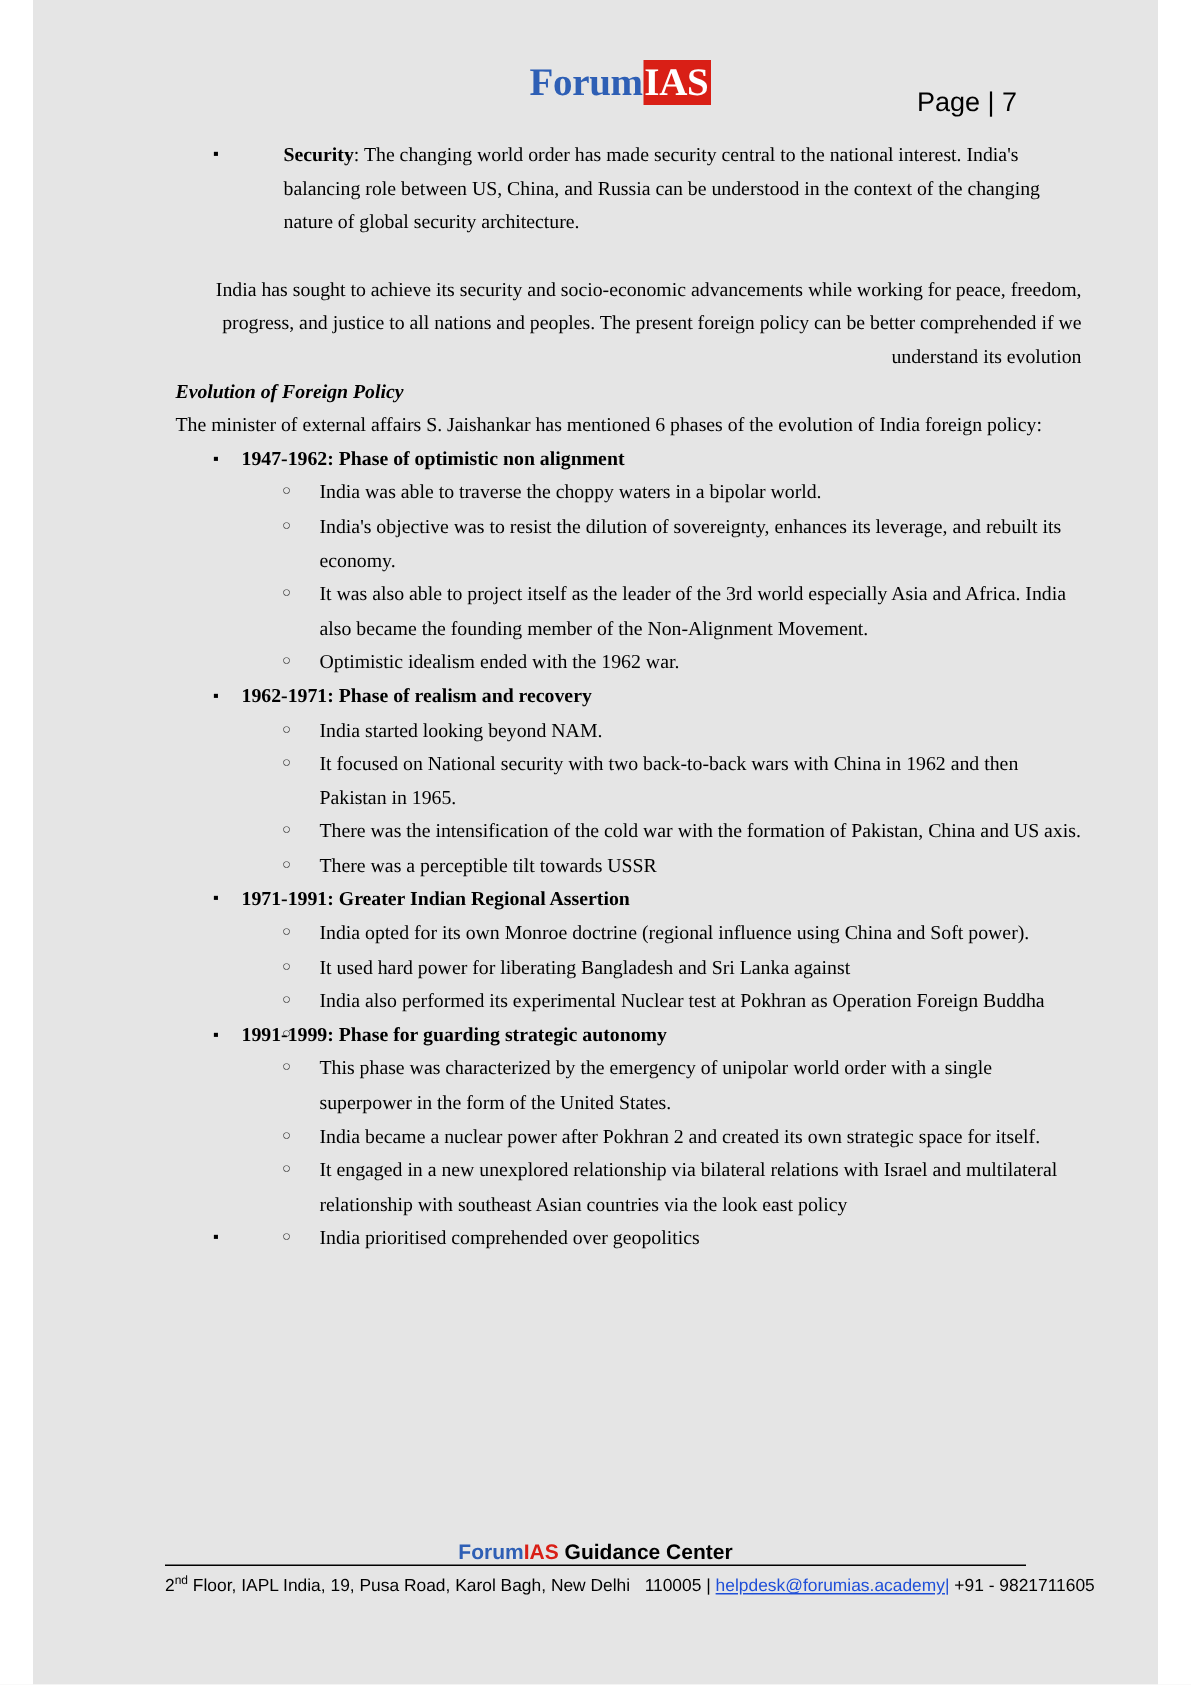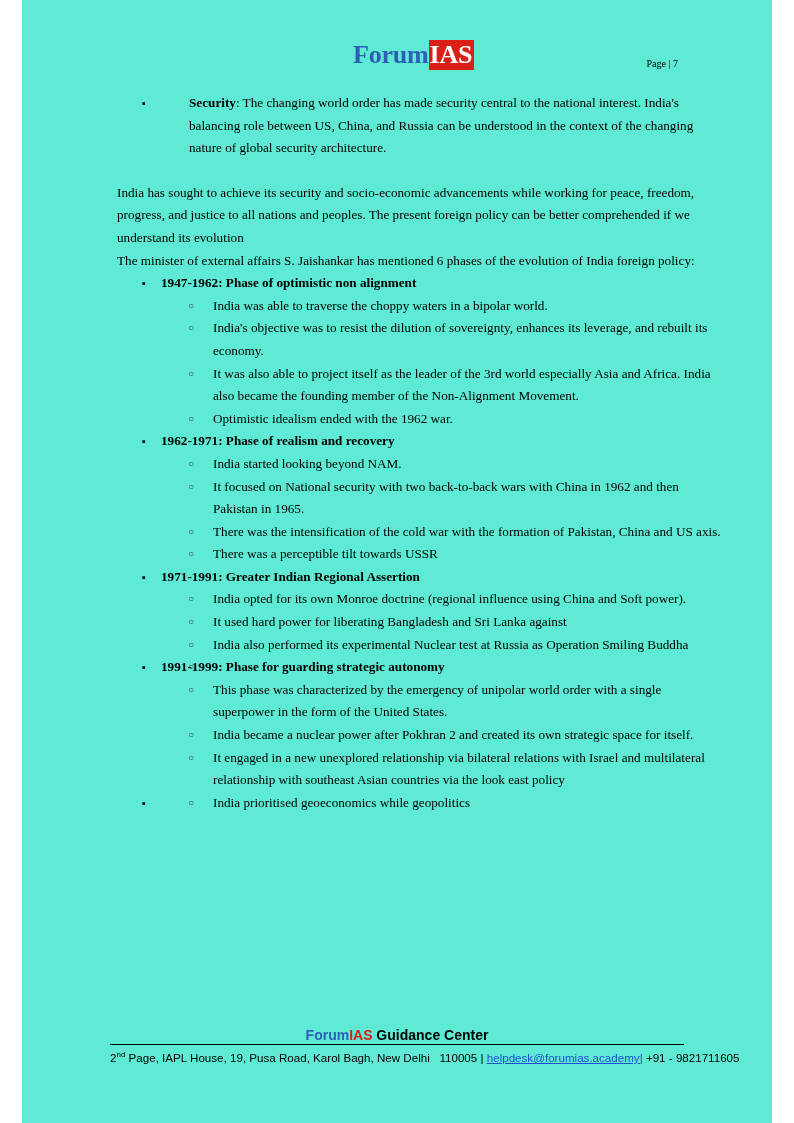--- a/index.html
+++ b/index.html
@@ -9,21 +9,21 @@
   }
   body {
     font-family: "Liberation Serif", serif;
     color: #000000;
   }
   .page {
     position: relative;
     width: 750px;
     height: 1123px;
     margin: 0 auto;
-    background: #5eead4;
+    background: #e5e5e5;
     overflow: hidden;
     box-sizing: border-box;
   }
 
   
   .header {
     position: absolute;
     top: 40px;
     left: 0;
     right: 0;
@@ -45,42 +45,43 @@
   }
   .logo .ias {
     color: #ffffff;
     background: #D91F16;
     padding: 0 2px 1px 1px;
   }
   .page-number {
     position: absolute;
     right: 94px;
     top: 18px;
-    font-family: Liberation Serif, serif;
-    font-size: 10px;
+    font-family: Liberation Sans, sans-serif;
+    font-size: 18px;
     color: #000000;
     white-space: nowrap;
   }
 
   
   .content {
     position: absolute;
     left: 95px;
     top: 92px;
     width: 604px;
     font-size: 13.2px;
     line-height: 22.6px;
   }
 
   .para {
     margin: 0;
     text-align: left;
   }
   .para.spaced-top {
     margin-top: 22px;
+    text-align: right;
   }
   .subheading {
     margin: 0;
     font-weight: bold;
     font-style: italic;
     font-size: 13.2px;
   }
 
   
   ul.lvl1 {
@@ -191,20 +192,21 @@
 
     <ul class="lvl1">
       <li class="l1">
         <span class="b1">▪</span>
         <span class="l1-text normal"><span class="lead">Security</span><span>: The changing world order has made security central to the national interest. India's balancing role between US, China, and Russia can be understood in the context of the changing nature of global security architecture.</span></span>
       </li>
     </ul>
 
     <p class="para spaced-top">India has sought to achieve its security and socio-economic advancements while working for peace, freedom, progress, and justice to all nations and peoples. The present foreign policy can be better comprehended if we understand its evolution</p>
 
+    <p class="subheading">Evolution of Foreign Policy</p>
 
     <p class="para">The minister of external affairs S. Jaishankar has mentioned 6 phases of the evolution of India foreign policy:</p>
 
     <ul class="lvl1">
 
       <li class="l1">
         <span class="b1">▪</span>
         <span class="l1-text">1947-1962: Phase of optimistic non alignment</span>
         <ul class="lvl2">
           <li class="l2">
@@ -256,21 +258,21 @@
           <li class="l2">
             <span class="b2">○</span>
             <span>India opted for its own Monroe doctrine (regional influence using China and Soft power).</span>
           </li>
           <li class="l2">
             <span class="b2">○</span>
             <span>It used hard power for liberating Bangladesh and Sri Lanka against</span>
           </li>
           <li class="l2">
             <span class="b2">○</span>
-            <span>India also performed its experimental Nuclear test at Russia as Operation Smiling Buddha</span>
+            <span>India also performed its experimental Nuclear test at Pokhran as Operation Foreign Buddha</span>
           </li>
           <li class="l2">
             <span class="b2">○</span>
           </li>
         </ul>
       </li>
 
       <li class="l1">
         <span class="b1">▪</span>
         <span class="l1-text">1991-1999: Phase for guarding strategic autonomy</span>
@@ -288,27 +290,27 @@
             <span>It engaged in a new unexplored relationship via bilateral relations with Israel and multilateral relationship with southeast Asian countries via the look east policy</span>
           </li>
         </ul>
       </li>
 
       <li class="l1">
         <span class="b1">▪</span>
         <ul class="lvl2">
           <li class="l2">
             <span class="b2">○</span>
-            <span>India prioritised geoeconomics while geopolitics</span>
+            <span>India prioritised comprehended over geopolitics</span>
           </li>
         </ul>
       </li>
 
     </ul>
   </div>
 
   <div class="footer">
     <div class="footer-title"><span class="f-forum">Forum</span><span class="f-ias">IAS</span><span class="f-gc"> Guidance Center</span></div>
     <div class="footer-rule"></div>
-    <div class="footer-address"><span>2</span><sup class="ord">nd</sup><span> Page, IAPL House, 19, Pusa Road, Karol Bagh, New Delhi</span>&nbsp;&nbsp;&nbsp;<span>110005</span> <span class="sep">|</span> <span class="email">helpdesk@forumias.academy|</span> <span>+91 - 9821711605</span></div>
+    <div class="footer-address"><span>2</span><sup class="ord">nd</sup><span> Floor, IAPL India, 19, Pusa Road, Karol Bagh, New Delhi</span>&nbsp;&nbsp;&nbsp;<span>110005</span> <span class="sep">|</span> <span class="email">helpdesk@forumias.academy|</span> <span>+91 - 9821711605</span></div>
   </div>
 
 </div>
 
 </body></html>

